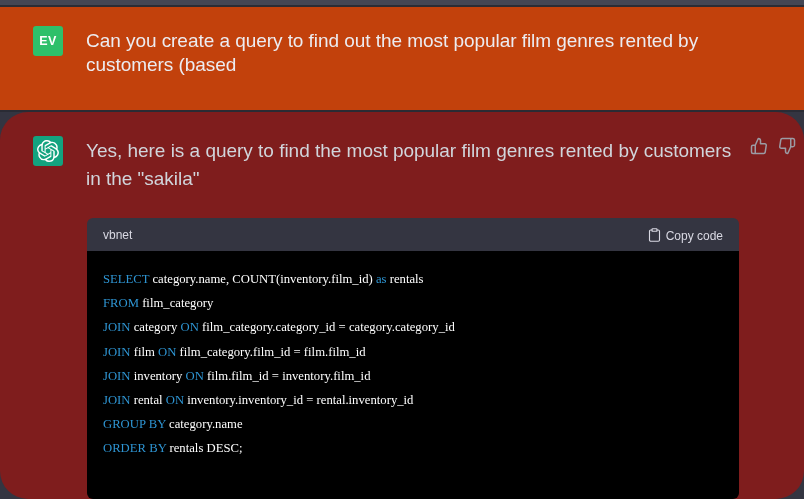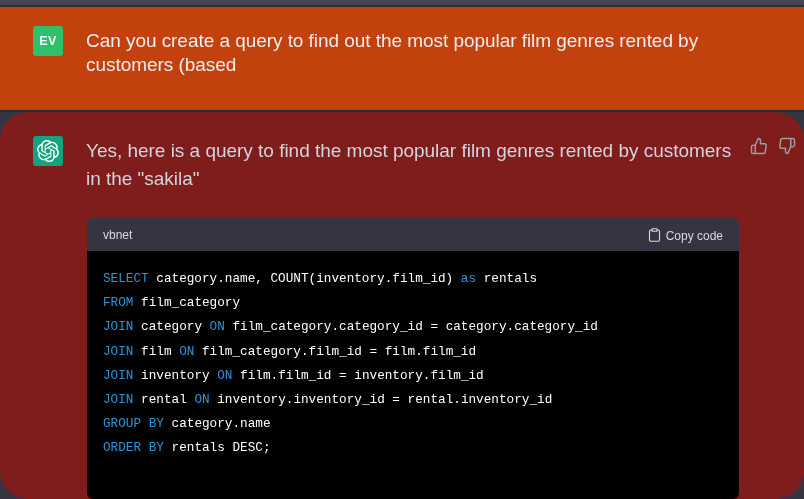--- a/index.html
+++ b/index.html
@@ -31,21 +31,21 @@
   .actions svg { width:18px; height:18px; display:block; }
 
   .codeblock { position:absolute; left:87px; top:106px; width:652px; }
   .code-header { height:33px; background:#343541; border-radius:6px 6px 0 0;
     display:flex; align-items:center; justify-content:space-between; padding:0 16px;
     font-size:12px; color:#d9d9e3; }
   .copy-btn { display:flex; align-items:flex-end; gap:4px; background:none; border:none;
     color:#d9d9e3; font-size:12px; font-family:"Liberation Sans",sans-serif; cursor:pointer; padding:0; }
   .copy-btn svg { width:15px; height:16px; display:block; }
   .code-body { background:#000; border-radius:0 0 6px 6px; padding:16px;
-    font-family:Liberation Mono, monospace; font-size:12.7px; line-height:24.2px;
+    font-family:Liberation Serif, serif; font-size:12.7px; line-height:24.2px;
     color:#ffffff; white-space:pre; height:248px; }
   .code-body .kw { color:#2e95d3; }
 </style>
 </head>
 <body>
 
 <div class="canvas">
 
   <div class="prev-strip"></div>
 

